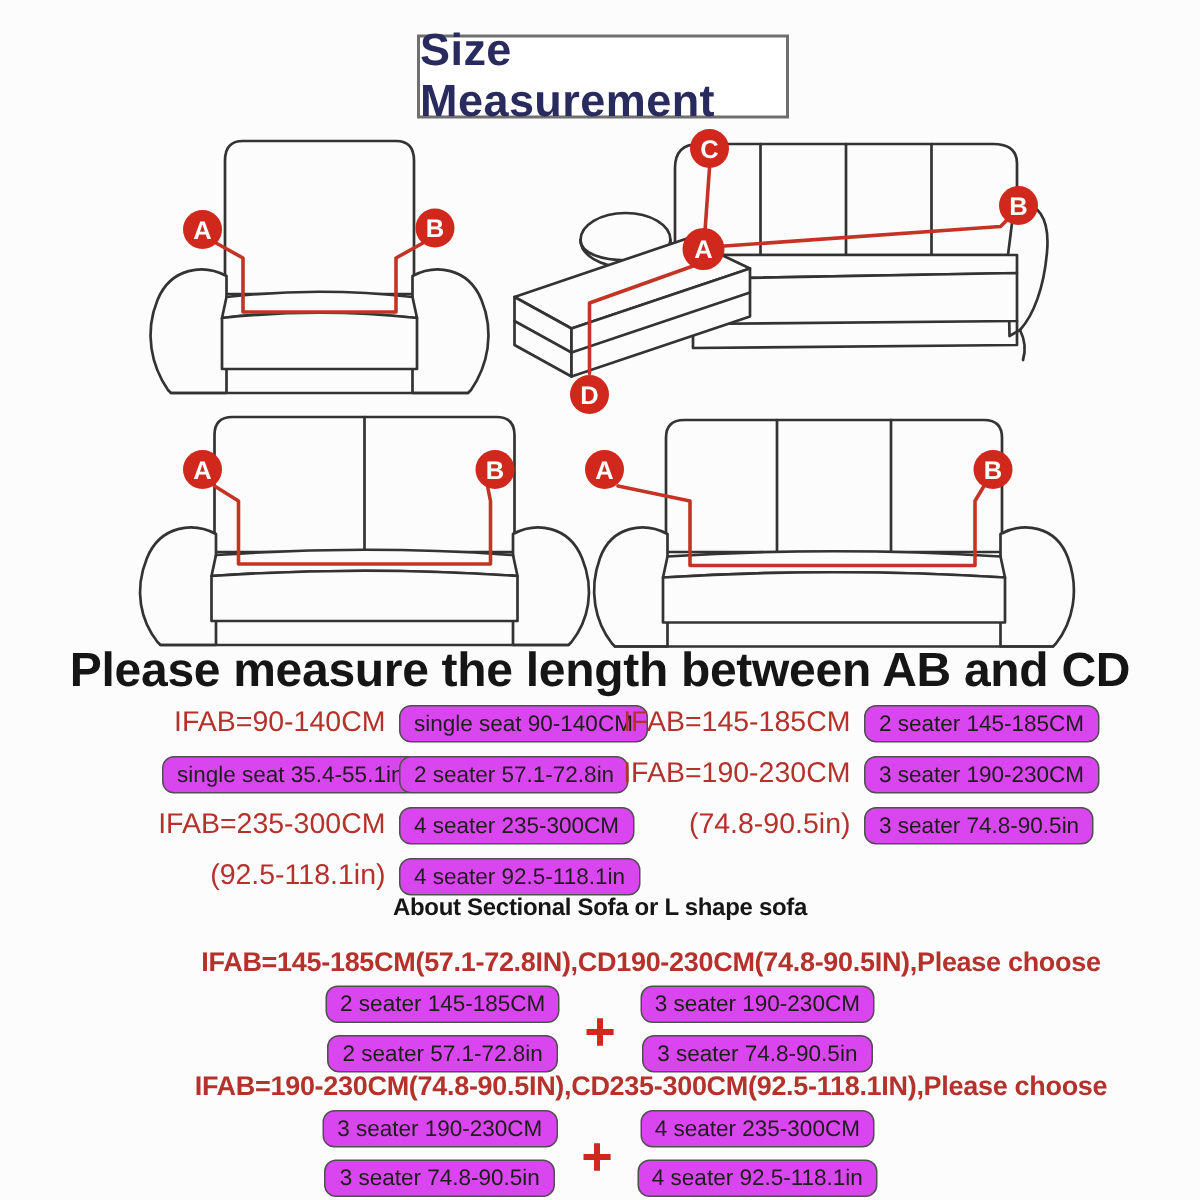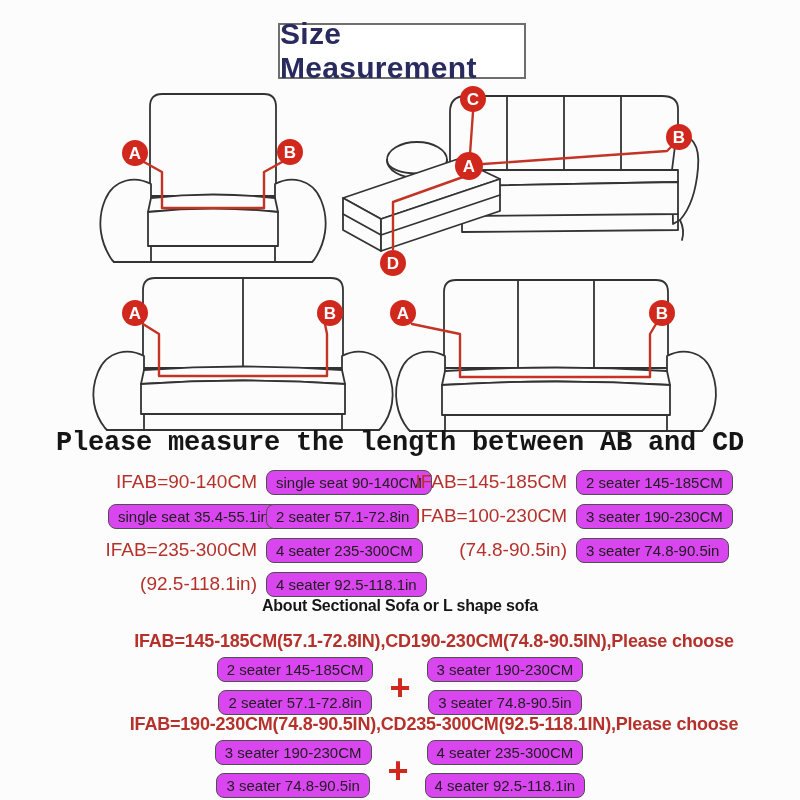--- a/index.html
+++ b/index.html
@@ -14,21 +14,21 @@
   }
   .title-text{font-size:30px;font-weight:bold;color:#292b5f;letter-spacing:.3px;}
   .diagram{position:absolute;}
   .sofa-stroke{fill:#fdfcfc;stroke:#333333;stroke-width:1.8;stroke-linejoin:round;stroke-linecap:round;}
   .sofa-line{fill:none;stroke:#333333;stroke-width:1.8;stroke-linejoin:round;stroke-linecap:round;}
   .red-line{fill:none;stroke:#c43425;stroke-width:2.4;stroke-linejoin:round;stroke-linecap:round;}
   .marker-circle{fill:#d0281c;stroke:none;}
   .marker-letter{fill:#ffffff;font-family:"Liberation Sans",sans-serif;font-weight:bold;font-size:17px;}
   .measure-heading{
     position:absolute;top:428px;left:0;width:800px;text-align:center;
-    font-size:27px;font-weight:bold;color:#151515;letter-spacing:-.2px;font-family:Liberation Mono, monospace;
+    font-size:32px;font-weight:bold;color:#151515;letter-spacing:-.2px;
   }
   .sizegrid{
     position:absolute;top:465px;left:108px;width:592px;
     display:grid;grid-template-columns:152px 158px 140px 142px;
     column-gap:6px;align-items:center;
   }
   .sizegrid > *{height:34px;display:flex;align-items:center;}
   .red-label{justify-content:flex-end;padding-right:3px;
     color:#b5312b;font-weight:normal;font-size:19px;white-space:nowrap;}
   .size-box{justify-content:center;height:auto;align-self:center;justify-self:start;
@@ -153,21 +153,21 @@
 
   <div class="sizegrid">
     <div class="red-label">IFAB=90-140CM</div>
     <div class="size-box">single seat 90-140CM</div>
     <div class="red-label">IFAB=145-185CM</div>
     <div class="size-box">2 seater 145-185CM</div>
 
     <div class="size-box">single seat 35.4-55.1in</div>
     <div class="size-box">2 seater 57.1-72.8in</div>
 
-    <div class="red-label">IFAB=100-230CM</div>
+    <div class="red-label">IFAB=190-230CM</div>
     <div class="size-box">3 seater 190-230CM</div>
     <div class="red-label">IFAB=235-300CM</div>
     <div class="size-box">4 seater 235-300CM</div>
 
     <div class="red-label">(74.8-90.5in)</div>
     <div class="size-box">3 seater 74.8-90.5in</div>
     <div class="red-label">(92.5-118.1in)</div>
     <div class="size-box">4 seater 92.5-118.1in</div>
   </div>
 

